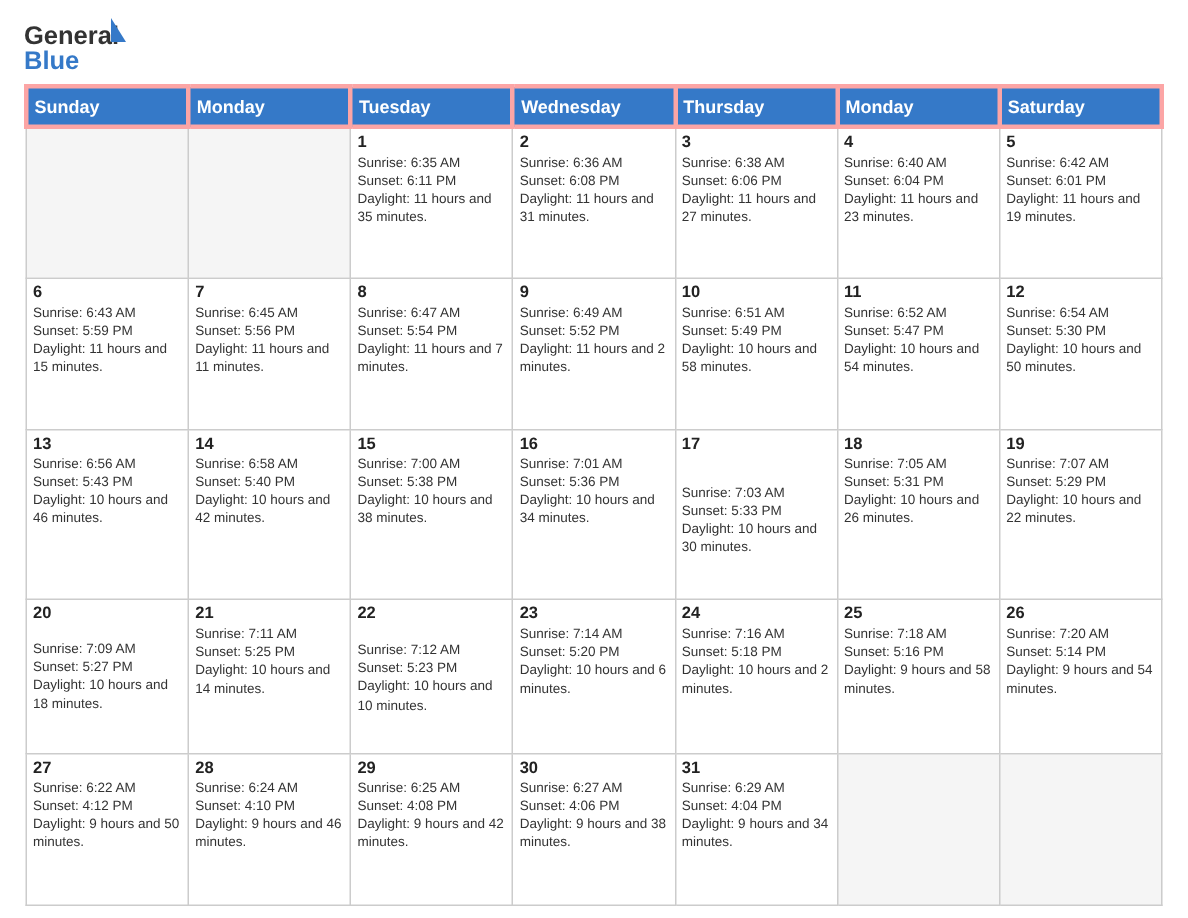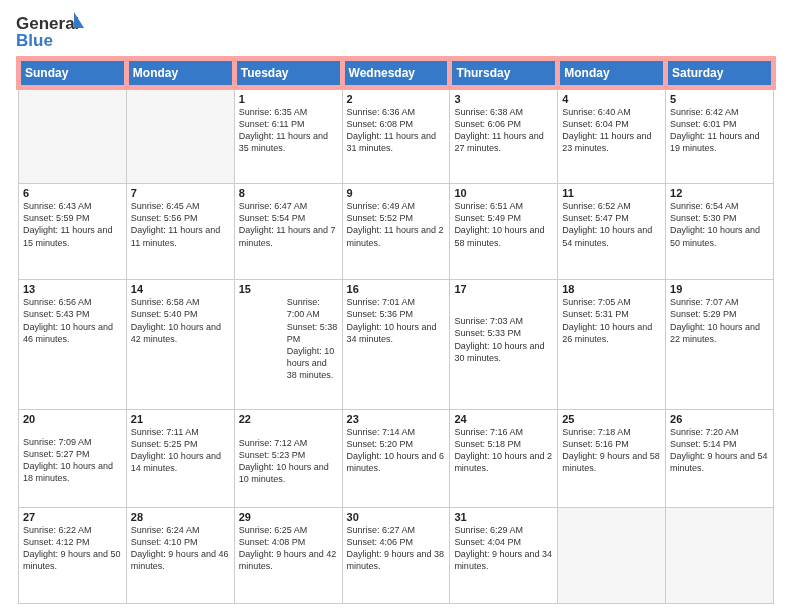--- a/index.html
+++ b/index.html
@@ -47,21 +47,21 @@
       width: 100%;
       table-layout: fixed;
     }
     .calendar th {
       background: #3579c8;
       color: #fff;
       font-size: 12px;
       font-weight: bold;
       padding: 5px 4px;
       text-align: left;
-      border: 5px solid #fca5a5;
+      border: 3px solid #fca5a5;
     }
     .calendar td {
       border: 1px solid #ccc;
       vertical-align: top;
       padding: 3px 4px;
       font-size: 9.5px;
       color: #333;
       background: #fff;
       height: 80px;
     }
@@ -201,21 +201,21 @@
 Daylight: 10 hours and 46 minutes.</div>
           </td>
           <td>
             <span class="day-num">14</span>
             <div class="day-info" style="white-space: pre-line;">Sunrise: 6:58 AM
 Sunset: 5:40 PM
 Daylight: 10 hours and 42 minutes.</div>
           </td>
           <td>
             <span class="day-num">15</span>
-            <div class="day-info" style="white-space: pre-line; margin-left: 48px;">Sunrise: 7:00 AM
+            <div class="day-info" style="white-space: pre-line;">Sunrise: 7:00 AM
 Sunset: 5:38 PM
 Daylight: 10 hours and 38 minutes.</div>
           </td>
           <td>
             <span class="day-num">16</span>
             <div class="day-info" style="white-space: pre-line;">Sunrise: 7:01 AM
 Sunset: 5:36 PM
 Daylight: 10 hours and 34 minutes.</div>
           </td>
           <td>

